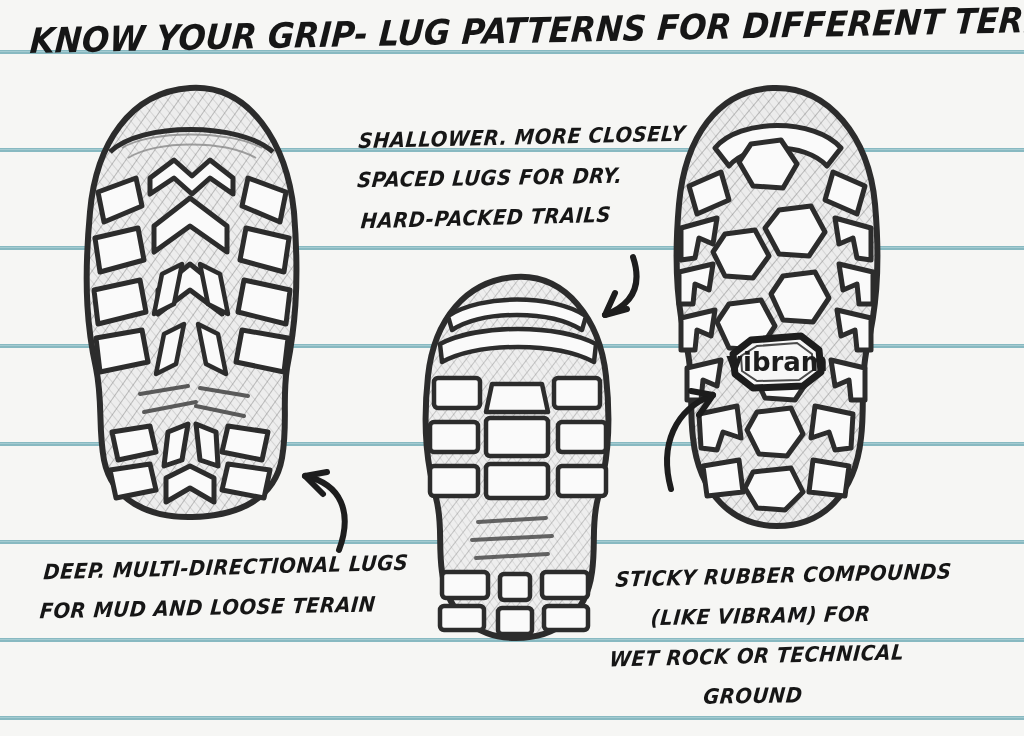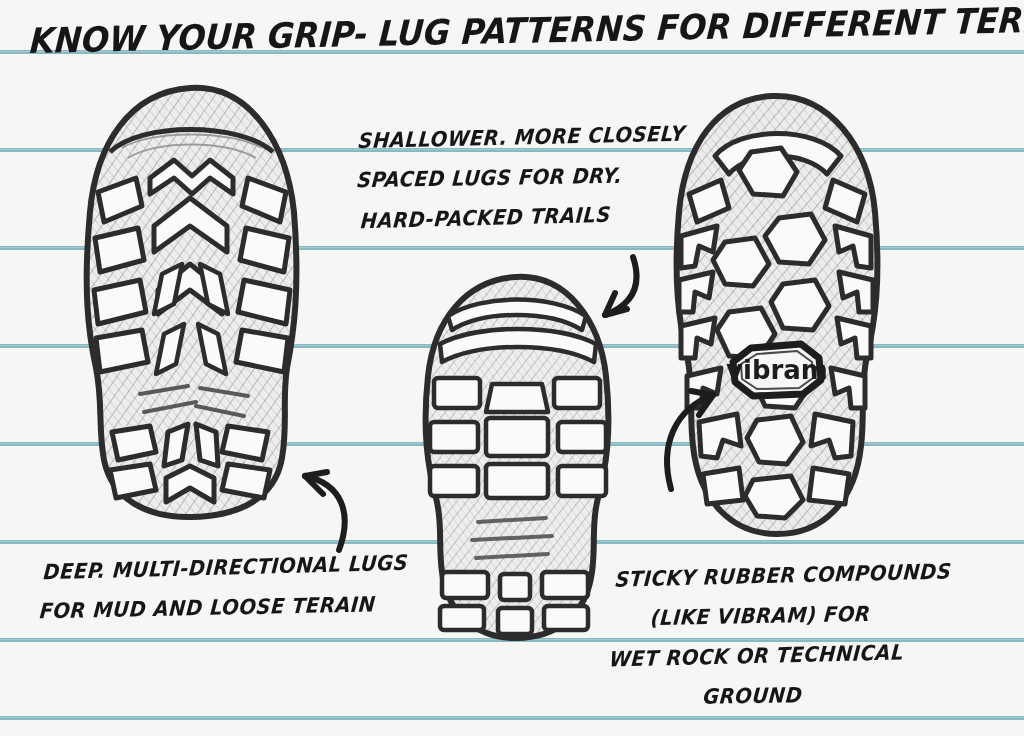--- a/index.html
+++ b/index.html
@@ -267,21 +267,21 @@
         <rect x="30" y="300" width="46" height="26" rx="4"></rect>
         <rect x="88" y="302" width="30" height="26" rx="4"></rect>
         <rect x="130" y="300" width="46" height="26" rx="4"></rect>
         <rect x="28" y="334" width="44" height="24" rx="4"></rect>
         <rect x="86" y="336" width="34" height="26" rx="4"></rect>
         <rect x="132" y="334" width="44" height="24" rx="4"></rect>
       </g>
     </svg>
   </div>
 
-  <div class="sole-wrap" id="sole-right" style="left:655px; top:90px;">
+  <div class="sole-wrap" id="sole-right" style="left:655px; top:82px;">
     <svg width="250" height="470" viewBox="0 0 250 470">
       <defs>
         <pattern id="hatchE" width="9" height="9" patternTransform="rotate(40)" patternUnits="userSpaceOnUse">
           <line x1="0" y1="0" x2="0" y2="9" stroke="#6a6a6a" stroke-width="1.5" opacity=".55"></line>
         </pattern>
         <pattern id="hatchF" width="7" height="7" patternTransform="rotate(-38)" patternUnits="userSpaceOnUse">
           <line x1="0" y1="0" x2="0" y2="7" stroke="#7d7d7d" stroke-width="1.1" opacity=".38"></line>
         </pattern>
         <clipPath id="clipR">
           <path d="M118 6 C62 8 30 56 24 122 C18 190 24 232 32 266

